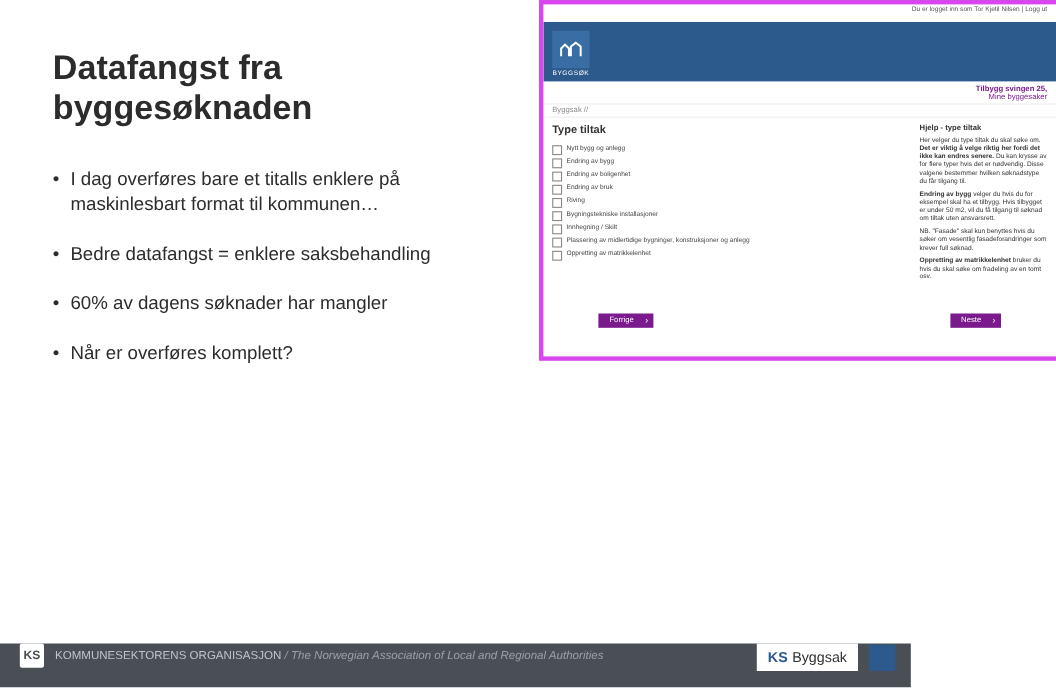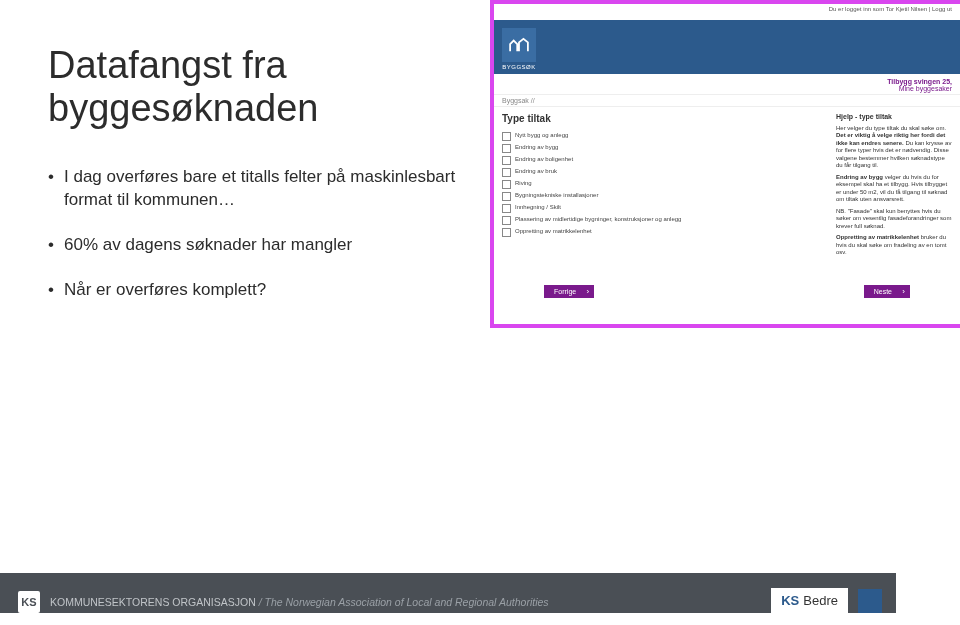--- a/index.html
+++ b/index.html
@@ -1,18 +1,18 @@
 <!DOCTYPE html>
 <html><head>
 <meta charset="utf-8">
 <style>
 html,body{margin:0;padding:0;width:960px;height:625px;font-family:"Segoe UI",Arial,sans-serif;background:#fff;color:#333;overflow:hidden}
 .slide{position:relative;width:960px;height:625px}
 .left{position:absolute;left:48px;top:44px;width:420px}
-h1{font-size:38px;font-weight:400;color:#2c2c2c;margin:0 0 36px 0}
+h1{font-size:31px;font-weight:700;color:#2c2c2c;margin:0 0 36px 0}
 ul.bullets{list-style:none;padding:0;margin:0}
 ul.bullets>li{font-size:17px;color:#2c2c2c;margin:0 0 22px 0;padding-left:16px;position:relative;line-height:1.35}
 ul.bullets>li:before{content:"•";position:absolute;left:0;top:0;color:#2c2c2c}
 
 .shot{position:absolute;left:490px;top:0;width:466px;height:320px;border:4px solid #d946ef;background:#fff;font-family:Arial,sans-serif;overflow:hidden}
 .topbar{height:14px;text-align:right;font-size:6px;color:#555;padding:2px 8px 0 0}
 .topbar a{color:#555;text-decoration:none}
 .brand{height:46px;background:#2c5a8c;display:flex;align-items:flex-end;padding:4px 8px}
 .brand-logo{width:34px;height:34px;background:#3a6da3;display:flex;align-items:center;justify-content:center;flex-direction:column}
 .brand-logo svg{width:22px;height:16px}
@@ -29,38 +29,39 @@
 .chk{display:flex;align-items:flex-start;margin-bottom:3px}
 .chk .box{width:7px;height:7px;border:1px solid #888;margin-right:4px;flex:0 0 auto;margin-top:0px}
 .chk .lbl{font-size:6px;color:#444;line-height:1.1}
 .help-h{font-size:7px;font-weight:bold;margin-bottom:3px}
 .help-b{margin-bottom:4px}
 .help-b b{font-weight:bold}
 .navbtns{display:flex;justify-content:space-between;padding:18px 50px 0 50px}
 .nbtn{background:#7a1a8c;color:#fff;font-size:7px;padding:3px 18px 3px 10px;position:relative;cursor:pointer}
 .nbtn:after{content:"›";position:absolute;right:5px;top:2px;font-size:8px}
 
-.footer{position:absolute;left:0;bottom:12px;width:896px;height:40px;background:#4a4f55;display:flex;align-items:flex-end;color:#c0c4c8;font-size:11px}
+.footer{position:absolute;left:0;bottom:0;width:828px;height:40px;background:#4a4f55;display:flex;align-items:flex-start;color:#c0c4c8;font-size:11px}
 .footer .ks{display:flex;align-items:center;margin-left:18px}
 .footer .ks-logo{width:22px;height:22px;background:#fff;border-radius:2px;margin-right:10px;display:flex;align-items:center;justify-content:center;color:#4a4f55;font-weight:bold;font-size:11px}
 .footer .org{font-size:10.5px}
 .footer .org i{font-style:italic;color:#9aa0a6}
 .footer .right{margin-left:auto;margin-right:14px;display:flex;align-items:center;gap:10px}
 .kommit{background:#fff;color:#333;font-size:13px;padding:5px 10px;display:flex;align-items:center;gap:4px}
 .kommit .k{color:#2c5a8c;font-weight:bold}
 .square{width:24px;height:24px;background:#2c5a8c}
 </style>
 </head>
 <body>
 <div class="slide">
 
 <div class="left">
   <h1>Datafangst fra byggesøknaden</h1>
   <ul class="bullets">
-    <li>I dag overføres bare et titalls felter på maskinlesbart format til kommunen…</li>
+    <li>I dag overføres bare et titalls enklere på maskinlesbart format til kommunen…</li>
+    <li>Bedre datafangst = enklere saksbehandling</li>
     <li>60% av dagens søknader har mangler</li>
     <li>Når er overføres komplett?</li>
   </ul>
 </div>
 
 <div class="shot">
   <div class="topbar">
     <span>Du er logget inn som Tor Kjetil Nilsen</span>
     <span> | </span>
     <a>Logg ut</a>
@@ -135,19 +136,19 @@
 </div>
 
 <div class="footer">
   <div class="ks">
     <div class="ks-logo">KS</div>
     <div class="org"><span>KOMMUNESEKTORENS ORGANISASJON</span><i> / The Norwegian Association of Local and Regional Authorities</i></div>
   </div>
   <div class="right">
     <div class="kommit">
           <span class="k">KS</span>
-          <span> Bedre</span>
+          <span> Byggsak</span>
         </div>
     <div class="square"></div>
   </div>
 </div>
 
 </div>
 
 </body></html>

